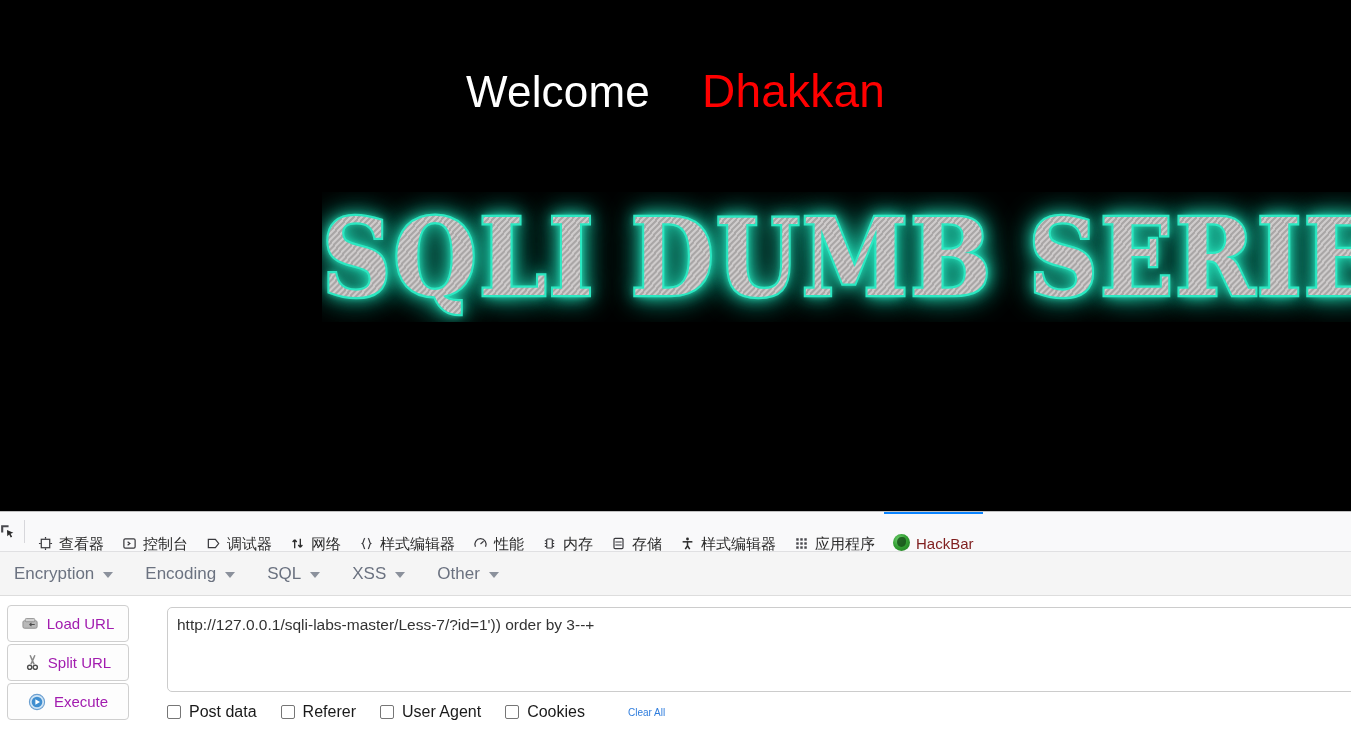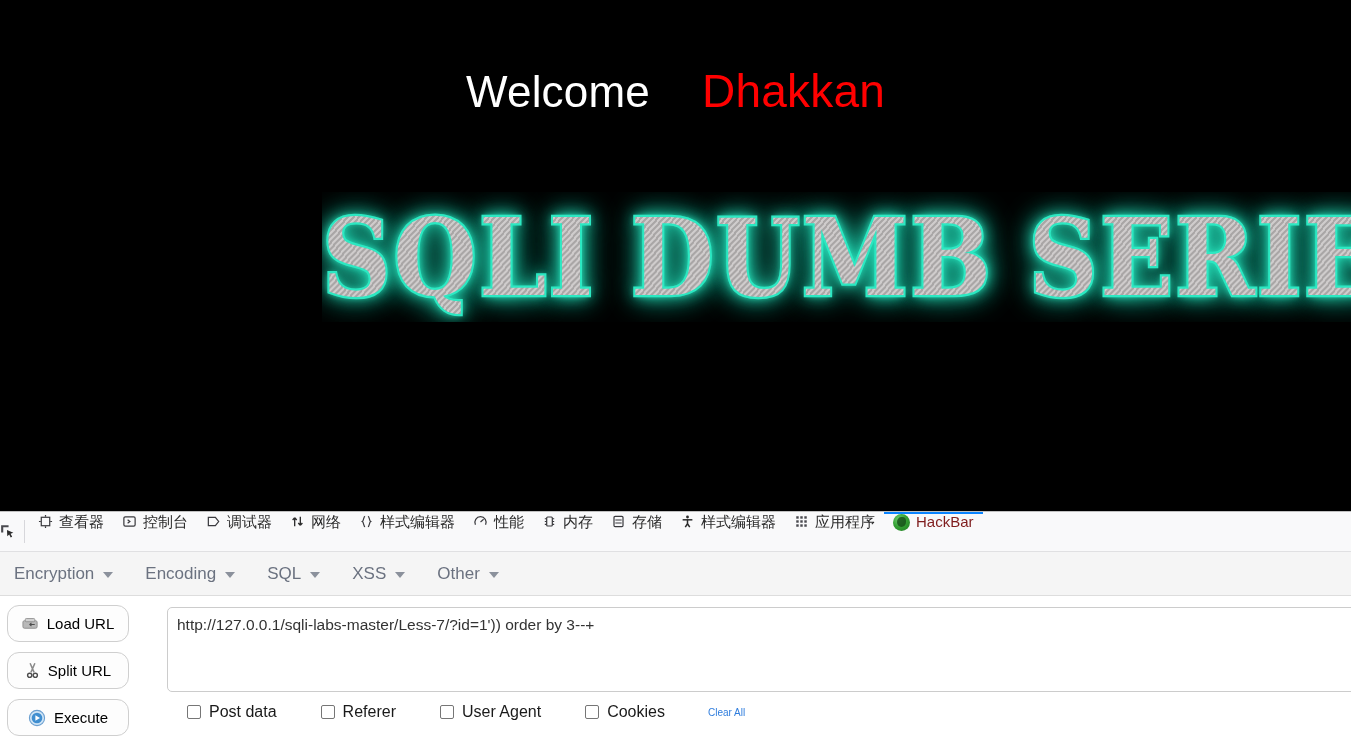--- a/index.html
+++ b/index.html
@@ -147,21 +147,21 @@
   }
   .dt-sep {
     width: 1px;
     background: #d7d7db;
     margin: 8px 4px;
     flex: 0 0 auto;
   }
 
   .dt-tab {
     display: flex;
-    align-items: flex-start;
+    align-items: flex-end;
     gap: 6px;
     padding: 0 9px;
     font-size: 15px;
     color: #2b2b2b;
     white-space: nowrap;
     box-sizing: border-box;
     border-top: 2px solid transparent;
     cursor: default;
   }
   .dt-tab .tab-label { line-height: 1; }
@@ -210,30 +210,30 @@
 
   .hb-buttons {
     position: absolute;
     left: 7px;
     top: 9px;
     width: 122px;
   }
   .hb-btn {
     width: 122px;
     height: 37px;
-    margin-bottom: 10px;
+    margin-bottom: 2px;
     background: #fdfdfd;
     border: 1px solid #cfcfcf;
-    border-radius: 12px;
+    border-radius: 4px;
     display: flex;
     align-items: center;
     justify-content: center;
     gap: 8px;
     font-size: 15px;
-    color: #000000;
+    color: #a21caf;
     box-sizing: border-box;
     cursor: pointer;
   }
 
   .hb-urlbox {
     position: absolute;
     left: 167px;
     top: 11px;
     width: 1230px;
     height: 85px;
@@ -260,21 +260,20 @@
     gap: 0;
   }
   .opt {
     display: flex;
     align-items: center;
     gap: 8px;
     margin-right: 24px;
     font-size: 16px;
     color: #1a1a1a;
     cursor: pointer;
-    margin-left: 20px;
   }
   .cbox {
     width: 14px; height: 14px;
     border: 1px solid #767676;
     border-radius: 2px;
     background: #fff;
     box-sizing: border-box;
     display: inline-block;
   }
   .clear-all {

